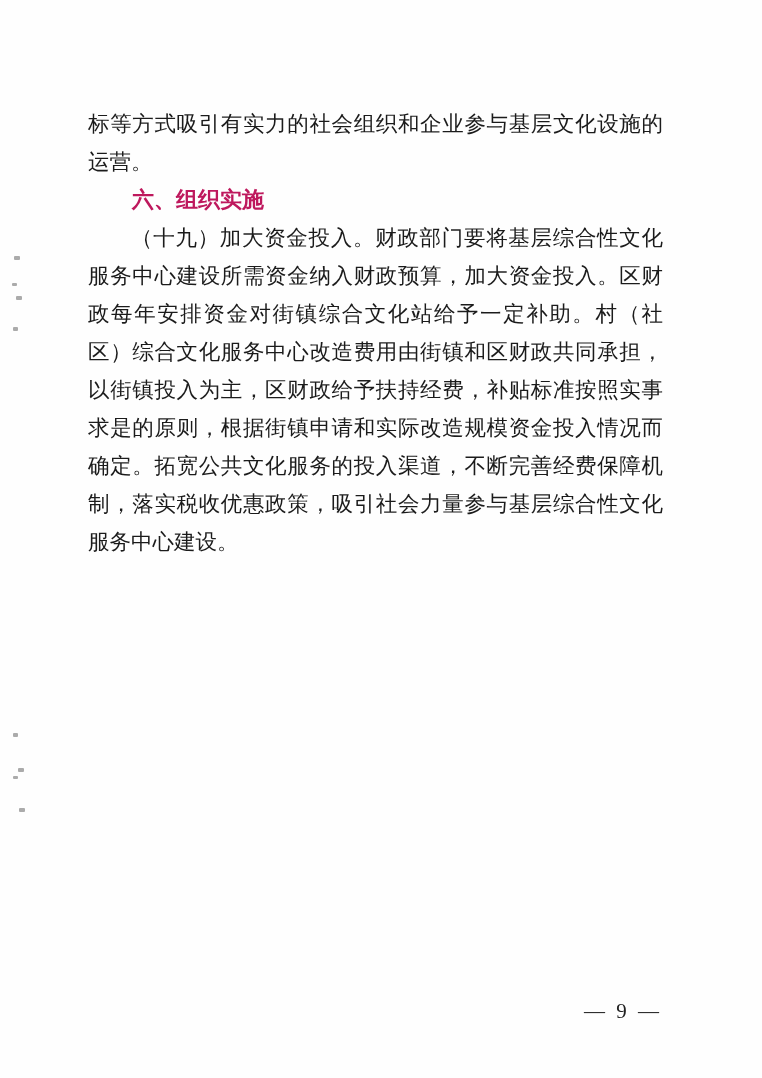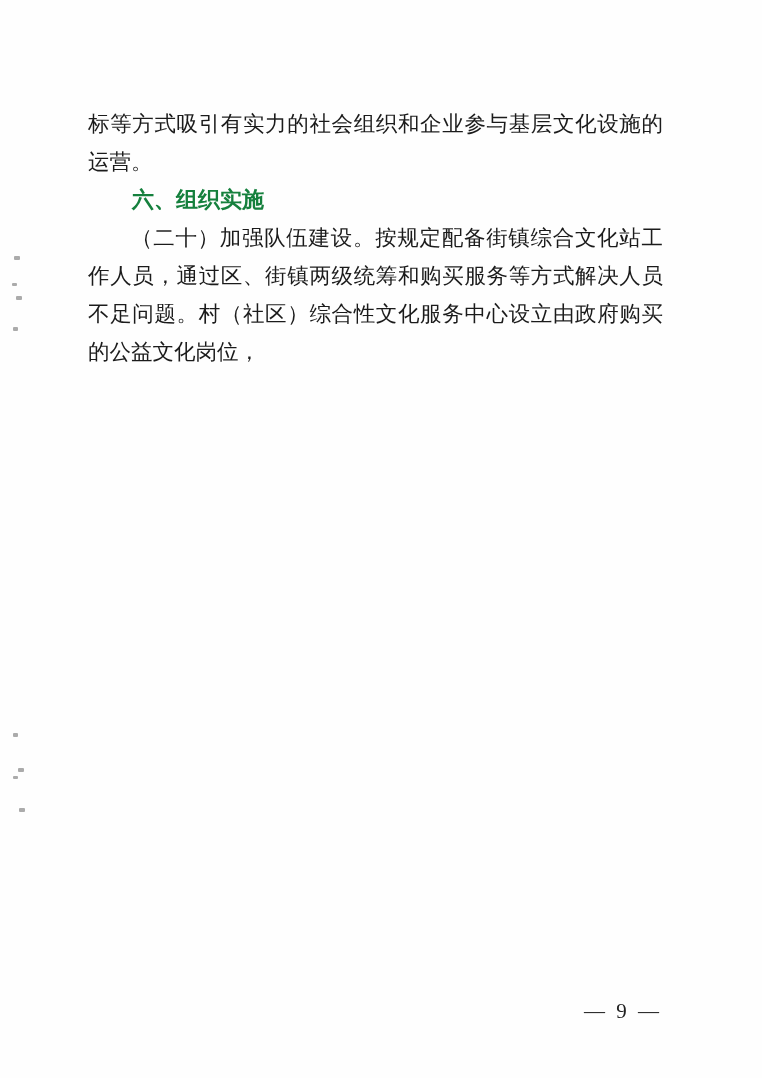--- a/index.html
+++ b/index.html
@@ -34,21 +34,21 @@
   .content p.continuation {
     text-indent: 0;
   }
   .content h2.section-heading {
     margin: 0;
     text-indent: 2em;
     font-family: "Liberation Sans", "DejaVu Sans", sans-serif;
     font-weight: 700;
     font-size: 22px;
     line-height: 38px;
-    color: #15803d;
+    color: #be185d;
     text-align: left;
   }
   .page-number {
     position: absolute;
     top: 999px;
     right: 100px;
     font-size: 21px;
     letter-spacing: 3px;
     color: #222;
     white-space: nowrap;
@@ -74,19 +74,19 @@
   <div class="speckle" style="left:13px; top:776px; width:5px; height:3px;"></div>
   <div class="speckle" style="left:19px; top:808px; width:6px; height:4px;"></div>
 
   <div class="content">
     <p class="continuation">标等方式吸引有实力的社会组织和企业参与基层文化设施的运营。</p>
 
     <h2 class="section-heading">六、组织实施</h2>
 
 
 
+    <p>（十九）加大资金投入。财政部门要将基层综合性文化服务中心建设所需资金纳入财政预算，加大资金投入。区财政每年安排资金对街镇综合文化站给予一定补助。村（社区）综合文化服务中心改造费用由街镇和区财政共同承担，以街镇投入为主，区财政给予扶持经费，补贴标准按照实事求是的原则，根据街镇申请和实际改造规模资金投入情况而确定。拓宽公共文化服务的投入渠道，不断完善经费保障机制，落实税收优惠政策，吸引社会力量参与基层综合性文化服务中心建设。</p>
 
-    <p>（二十）加强队伍建设。按规定配备街镇综合文化站工作人员，通过区、街镇两级统筹和购买服务等方式解决人员不足问题。村（社区）综合性文化服务中心设立由政府购买的公益文化岗位，</p>
   </div>
 
   <div class="page-number">— 9 —</div>
 
 </div>
 
 </body></html>

